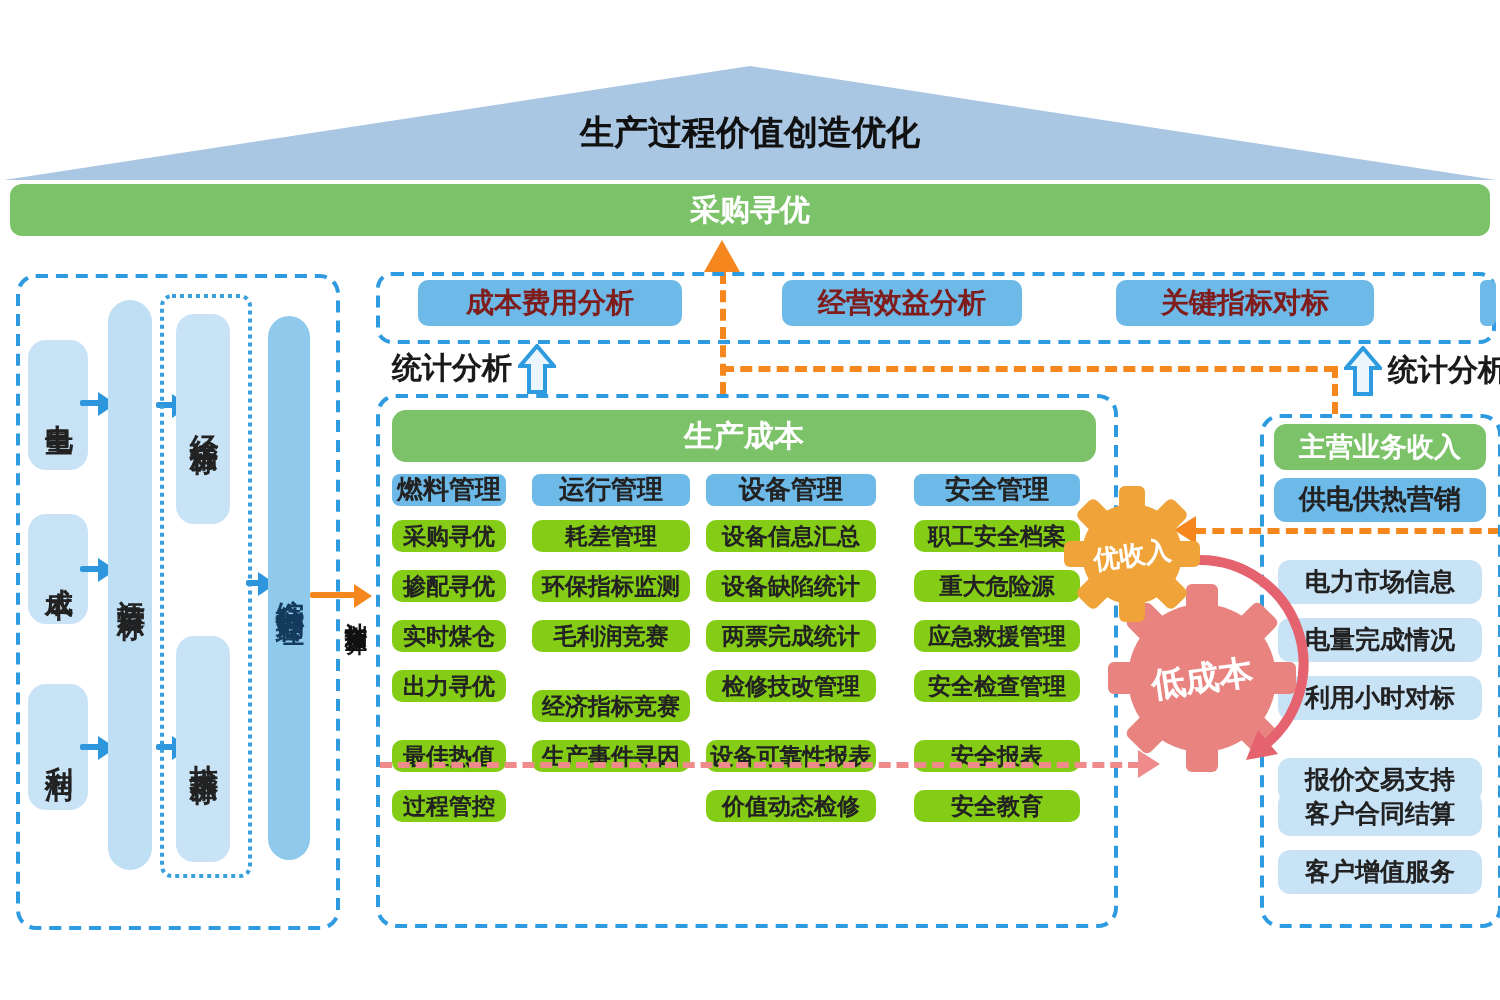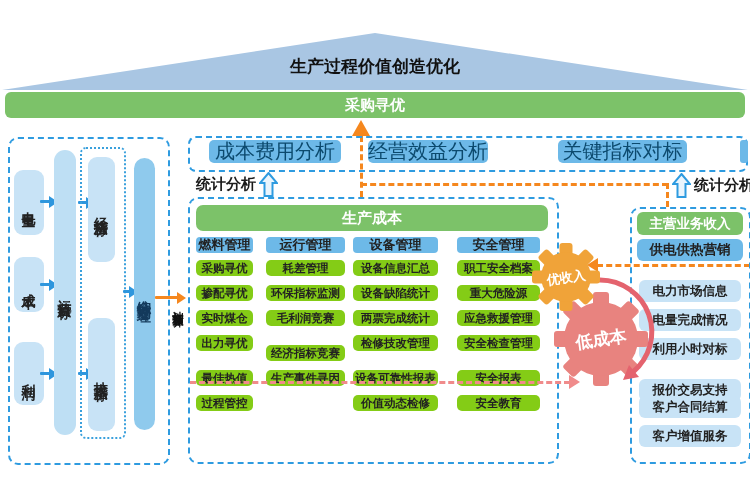--- a/index.html
+++ b/index.html
@@ -4,21 +4,21 @@
 <style>
   html,body{margin:0;padding:0;background:#fff;}
   #canvas{position:relative;width:750px;height:500px;overflow:hidden;
     font-family:"DejaVu Sans","Liberation Sans",sans-serif;color:#1a1a1a;}
   .abs{position:absolute;}
   .dashed{position:absolute;border:2px dashed #2e9be0;border-radius:10px;background:transparent;}
   .dotted{position:absolute;border:2px dotted #3aa0dc;border-radius:6px;}
   .vbox{position:absolute;background:#c8e3f6;border-radius:9px;display:flex;align-items:center;justify-content:center;font-weight:bold;font-size:14px;color:#222;}
   .vtext{writing-mode:vertical-rl;text-orientation:upright;letter-spacing:2px;}
   .greenbar{background:#7cc269;color:#fff;font-weight:bold;display:flex;align-items:center;justify-content:center;border-radius:6px;}
-  .bluebtn{position:absolute;background:#6db9e8;border-radius:5px;height:23px;display:flex;align-items:center;justify-content:center;font-size:20px;font-weight:normal;color:#0c4a6e;white-space:nowrap;}
+  .bluebtn{position:absolute;background:#6db9e8;border-radius:5px;height:23px;display:flex;align-items:center;justify-content:center;font-size:14px;font-weight:bold;color:#7f1d1d;white-space:nowrap;}
   .pcol{position:absolute;top:237px;display:flex;flex-direction:column;}
   .phead{background:#6db9e8;border-radius:4px;height:16px;margin-bottom:7px;display:flex;align-items:center;justify-content:center;font-size:13px;font-weight:bold;color:#222;white-space:nowrap;}
   .pitem{background:#84cc16;border-radius:5px;height:16px;margin-bottom:9px;display:flex;align-items:center;justify-content:center;font-size:11.5px;font-weight:bold;color:#222;white-space:nowrap;}
   .gap-big{margin-top:10px;}
   .ritem{position:absolute;left:639px;width:102px;height:22px;background:#c8e3f6;border-radius:6px;display:flex;align-items:center;justify-content:center;font-size:12.5px;font-weight:bold;color:#222;white-space:nowrap;}
   .arr{position:absolute;height:3px;border-radius:1px;}
   .arr::after{content:"";position:absolute;right:-8px;top:-4.5px;width:0;height:0;border-top:6px solid transparent;border-bottom:6px solid transparent;border-left:9px solid;}
   .arr.blue{background:#2e96dd;}.arr.blue::after{border-left-color:#2e96dd;}
   .arr.orange{background:#f5871e;}.arr.orange::after{border-left-color:#f5871e;}
   .odash-v{position:absolute;width:0;border-left:3px dashed #f5871e;}
@@ -83,21 +83,21 @@
 
   <div class="vbox" style="left:134px;top:158px;width:21px;height:272px;border-radius:11px;background:#8fcaed;color:#143a5c;">
     <span class="vtext">综合计划管理</span>
     </div>
 
   <div class="arr orange" style="left:155px;top:296px;width:23px;"></div>
   <div class="planlabel">计划指标预算</div>
 
   <div class="dashed" style="left:188px;top:136px;width:556px;height:32px;border-radius:8px;"></div>
   <div class="bluebtn" style="left:209px;top:140px;width:132px;">成本费用分析</div>
-  <div class="bluebtn" style="left:368px;top:140px;width:120px;text-align:right;">经营效益分析</div>
+  <div class="bluebtn" style="left:391px;top:140px;width:120px;text-align:right;">经营效益分析</div>
   <div class="bluebtn" style="left:558px;top:140px;width:129px;">关键指标对标</div>
   <div class="abs" style="left:740px;top:140px;width:8px;height:23px;background:#6db9e8;border-radius:3px;"></div>
 
   <div class="statlabel" style="left:196px;top:172px;">
     <span>统计分析</span>
     <svg width="19" height="25" viewBox="0 0 19 25">
       <polygon points="9.5,1 18,11 13.5,11 13.5,24 5.5,24 5.5,11 1,11" fill="#eaf5fd" stroke="#2e9be0" stroke-width="2"></polygon>
       </svg>
   </div>
   <div class="statlabel" style="left:672px;top:173px;">

